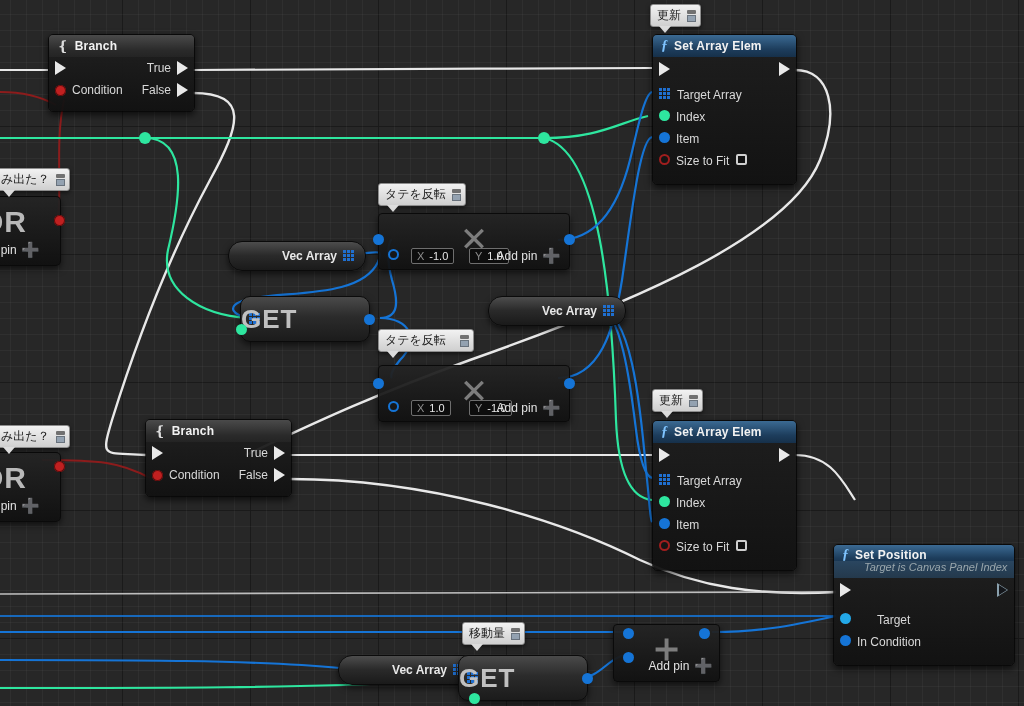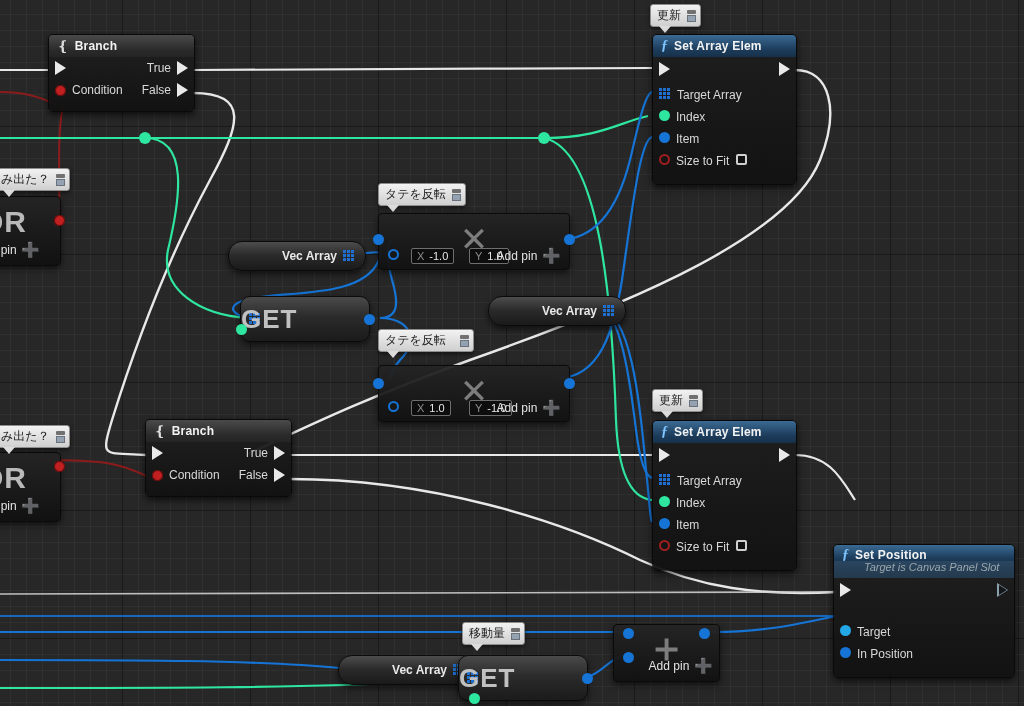--- a/index.html
+++ b/index.html
@@ -354,34 +354,34 @@
       </div>
     </div>
   </div>
 
   <div class="node" style="left:833px;top:544px;width:180px;">
     <div class="nhead head-func" style="height:20px;line-height:20px;">
       <span class="fx">ƒ</span>
       <span class="ttl">Set Position</span>
     </div>
     <div style="background:linear-gradient(to bottom,#2a4660,#24394c);padding:0 0 3px 0;">
-      <div class="subttl">Target is Canvas Panel Slot</div>
+      <div class="subttl">Target is Canvas Panel Index</div>
     </div>
     <div class="body" style="padding:5px 0 8px 0;">
       <div class="row" style="justify-content:space-between;">
         <span class="pin-exec"></span>
         <span class="pin-exec hollow"></span>
       </div>
-      <div class="row" style="margin-top:20px;">
+      <div class="row" style="margin-top:8px;gap:20px;">
         <span class="pin-dot cyan"></span>
         <span class="lbl">Target</span>
       </div>
       <div class="row">
         <span class="pin-dot blue"></span>
-        <span class="lbl">In Position</span>
+        <span class="lbl">In Condition</span>
       </div>
     </div>
   </div>
 
   <div class="pill" style="left:228px;top:241px;width:112px;">
     <span>Vec Array</span>
     <span class="pin-arr pa">
         <i></i>
         <i></i>
         <i></i>

